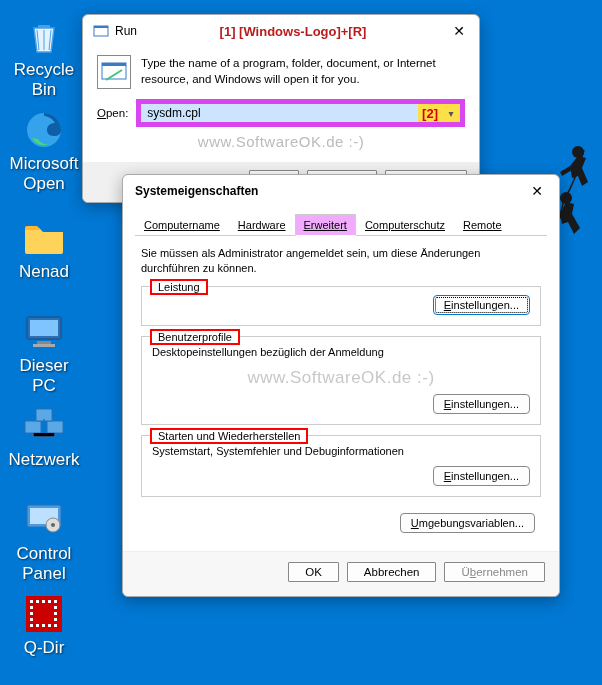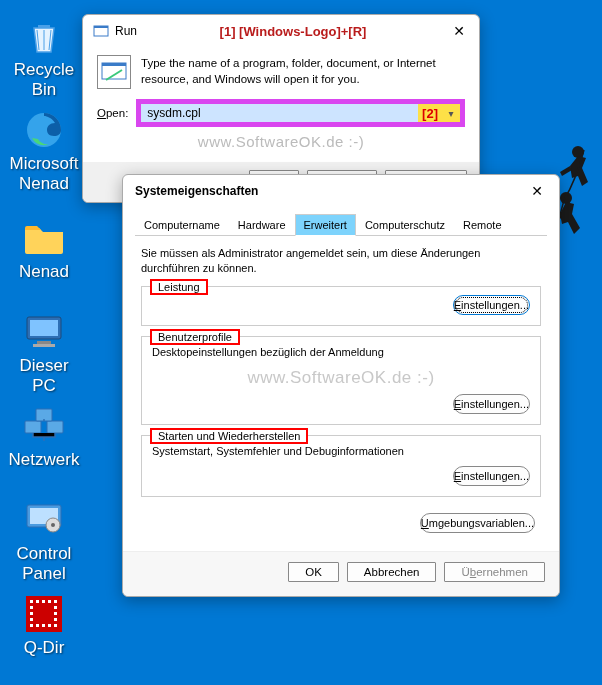--- a/index.html
+++ b/index.html
@@ -30,31 +30,31 @@
     .watermark1 { text-align: center; color: #bbb; font-size: 15px; margin: 6px 0 0; letter-spacing: 0.5px; }
     .run-buttons { display: flex; justify-content: flex-end; gap: 8px; padding: 8px 12px 12px; background: #f0f0f0; border-radius: 0 0 6px 6px; }
     .btn { padding: 3px 16px; font-size: 11.5px; background: #fdfdfd; border: 1px solid #888; border-radius: 1px; cursor: pointer; }
     
     
     .sysprop { position: absolute; left: 122px; top: 174px; width: 438px; background: white; border: 1px solid #aaa; border-radius: 6px; box-shadow: 0 4px 16px rgba(0,0,0,0.3); }
     .sp-titlebar { display: flex; align-items: center; padding: 8px 12px; font-size: 12px; }
     .sp-title { flex: 1; font-weight:600; }
     .sp-close { font-size: 14px; cursor: pointer; padding: 0 4px; }
     .sp-body { padding: 6px 12px 10px; }
-    .tabs { display: flex; border-bottom: 1px solid #ccc; font-size: 11px; }
+    .tabs { display: flex; border-bottom: 1px solid #ccc; font-size: 11px; text-decoration: underline; }
     .tab { padding: 4px 8px; cursor: pointer; border: 1px solid transparent; position: relative; top: 1px; }
-    .tab.active { border: 1px solid #ccc; border-bottom: 1px solid white; background: #7dd3fc; }
+    .tab.active { border: 1px solid #ccc; border-bottom: 1px solid white; background: #f0abfc; }
     .tab-content { padding: 10px 6px 6px; font-size: 11px; }
     .admin-note { margin-bottom: 10px; line-height: 1.35; }
     .group { border: 1px solid #ccc; padding: 8px 10px 10px; margin-bottom: 10px; position: relative; }
     .group-title { position: absolute; top: -8px; left: 8px; background: white; padding: 0 4px; font-size: 11px; }
     .group-title.hl { border: 2px solid red; padding: 0 6px; }
     .group-desc { margin-bottom: 8px; line-height: 1.35; }
     .group-btn-row { text-align: right; }
-    .settings-btn { padding: 3px 0; font-size: 11px; background: #fdfdfd; border: 1px solid #888; border-radius: 10px; cursor: pointer; }
+    .settings-btn { padding: 3px 10px; font-size: 11px; background: #fdfdfd; border: 1px solid #888; border-radius: 4px; cursor: pointer; }
     .settings-btn.focused { border: 1px solid #0078d4; outline: 1px dotted #000; outline-offset: -3px; }
     .watermark2 { text-align: center; color: #c8c8c8; font-size: 17px; margin: 4px 0 6px; letter-spacing: 0.5px; }
     .env-row { text-align: right; padding: 6px 6px 2px; }
     .sp-footer { display: flex; justify-content: flex-end; gap: 8px; padding: 10px 14px 14px; border-top: 1px solid #eee; background:#f7f7f7; border-radius:0 0 6px 6px; }
     .underline-first::first-letter { text-decoration: underline; }
     
     
     .climbers { position: absolute; right: 6px; top: 140px; width: 60px; height: 120px; }
   </style>
 </head>
@@ -71,21 +71,21 @@
   <div class="icon-label">Recycle Bin</div>
 </div>
 <div class="desktop-icon" style="left:8px;top:108px;">
   <div class="icon-img">
     <svg width="40" height="40" viewBox="0 0 40 40">
         <circle cx="20" cy="20" r="17" fill="#34a3eb"></circle>
         <path d="M20 3a17 17 0 0117 17c0 4-3 6-7 6-5 0-7-3-7-6 0-4 3-7 8-7-3-5-8-7-11-7z" fill="#0c5fa8"></path>
         <path d="M8 28c3 6 10 9 17 6-4 1-9-1-11-5z" fill="#48d67b"></path>
       </svg>
   </div>
-  <div class="icon-label">Microsoft Nenad</div>
+  <div class="icon-label">Microsoft Open</div>
 </div>
 <div class="desktop-icon" style="left:8px;top:216px;">
   <div class="icon-img">
     <svg width="42" height="36" viewBox="0 0 42 36">
         <path d="M2 8h14l4 4h20v20a2 2 0 01-2 2H4a2 2 0 01-2-2z" fill="#ffd35a"></path>
         <path d="M2 8a2 2 0 012-2h10l4 4H2z" fill="#ffb92e"></path>
       </svg>
   </div>
   <div class="icon-label">Nenad</div>
 </div>

